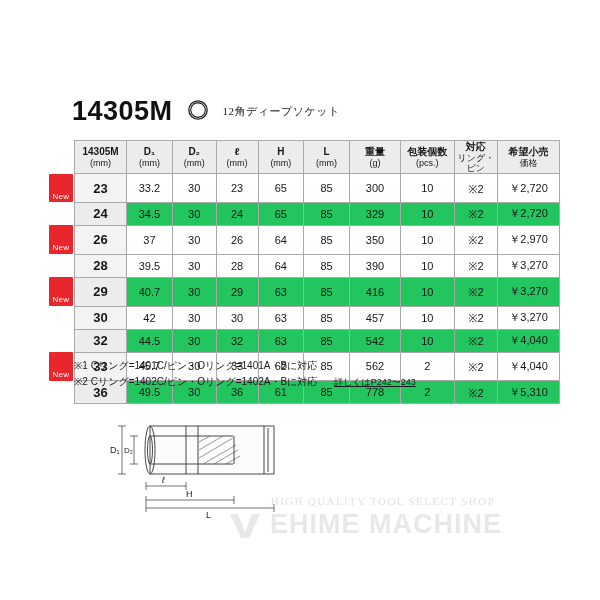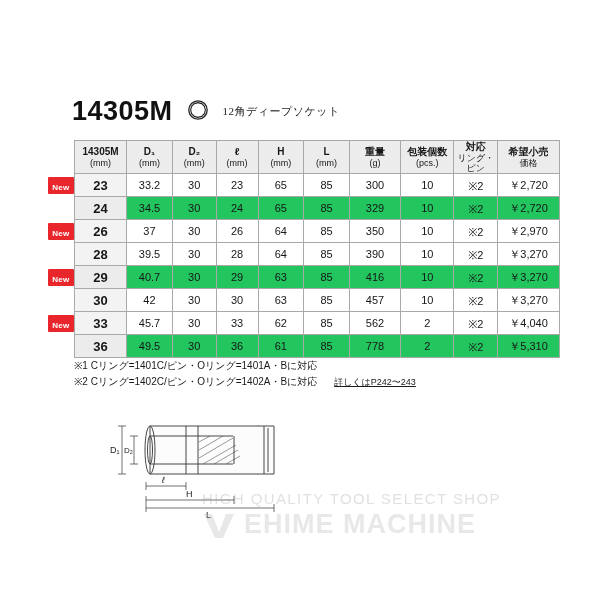--- a/index.html
+++ b/index.html
@@ -50,22 +50,22 @@
     height:34px;
     padding:2px 1px;
   }
   thead th .sub{font-size:9px;display:block;}
   thead th .hd-main{display:block;font-weight:bold;}
   .col-new{width:26px;border:none !important;background:transparent !important;}
   td.col-new{border:none !important;}
   .new-badge{
     display:inline-block;
     background:#e8262b;color:#fff;
-    font-size:8px;font-weight:bold;
-    padding:7px 4px 1px 4px;
+    font-size:8px;font-weight:normal;
+    padding:19px 4px 1px 4px;
     letter-spacing:0.3px;
     line-height:1.1;
     border-radius:1px;
   }
   td.size{font-weight:bold;font-size:13px;background:#f3f3f3;}
   tr.alt td:not(.col-new){background:#22c55e;}
   tr.alt td.size{background:#ececec;}
   td.price{text-align:right;padding-right:6px;}
   td.pack{}
   
@@ -90,22 +90,22 @@
   
   .drawing{position:absolute;left:58px;top:392px;}
 
   
   .watermark{
     position:absolute;right:14px;bottom:60px;
     text-align:right;opacity:0.30;
     user-select:none;
   }
   .wm-top{
-    font-size:15px;letter-spacing:1.4px;color:#9a9a9a;
-    margin-bottom:2px;margin-right:1px;
+    font-size:11px;letter-spacing:1.4px;color:#9a9a9a;
+    margin-bottom:2px;margin-right:7px;font-family:Liberation Serif, serif;
   }
   .wm-main{
     display:flex;align-items:center;gap:8px;
     font-size:27px;font-weight:bold;letter-spacing:1px;color:#b4b4b4;
   }
 </style>
 </head>
 <body>
 
 <div class="page">
@@ -248,20 +248,33 @@
           <td>30</td>
           <td>30</td>
           <td>63</td>
           <td>85</td>
           <td>457</td>
           <td class="pack">10</td>
           <td>※2</td>
           <td class="price">￥3,270</td>
         </tr>
 
+        <tr class="alt">
+          <td class="col-new"></td>
+          <td class="size">32</td>
+          <td>44.5</td>
+          <td>30</td>
+          <td>32</td>
+          <td>63</td>
+          <td>85</td>
+          <td>542</td>
+          <td class="pack">10</td>
+          <td>※2</td>
+          <td class="price">￥4,040</td>
+        </tr>
 
         <tr>
           <td class="col-new"><span class="new-badge">New</span></td>
           <td class="size">33</td>
           <td>45.7</td>
           <td>30</td>
           <td>33</td>
           <td>62</td>
           <td>85</td>
           <td>562</td>

